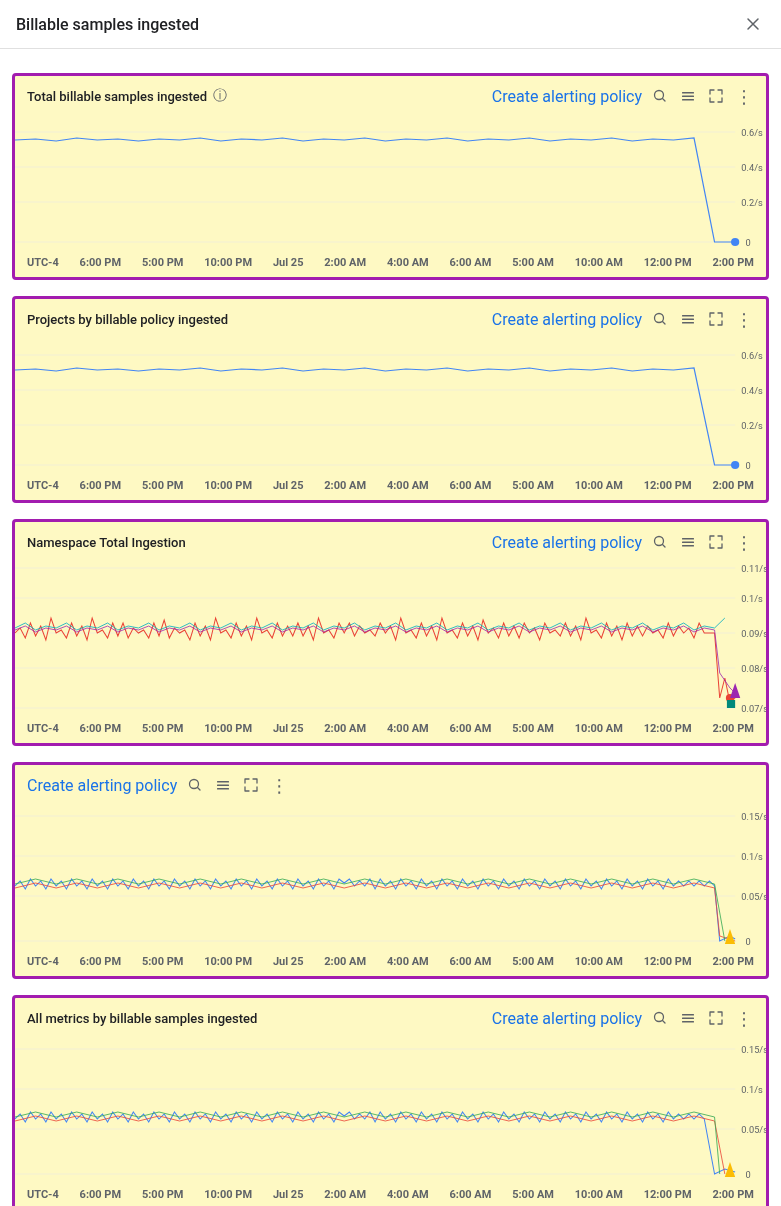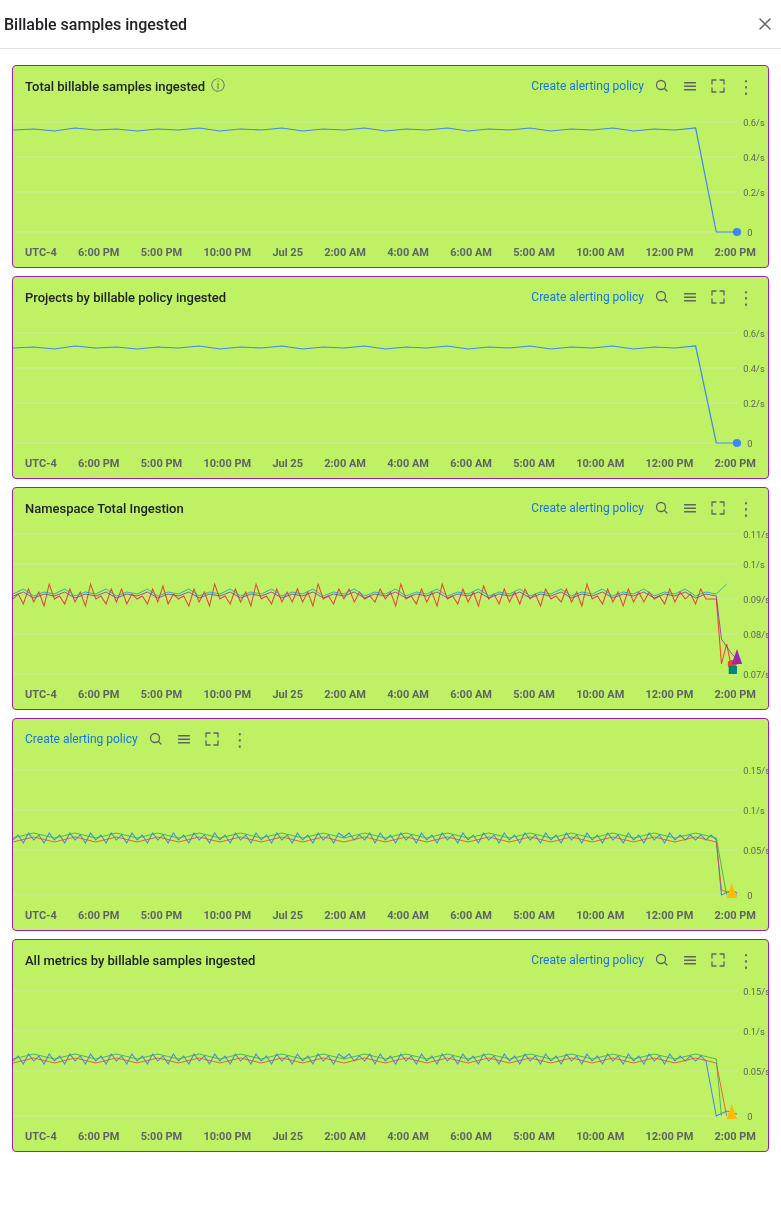--- a/index.html
+++ b/index.html
@@ -9,21 +9,21 @@
       width: 781px;
       min-height: 1206px;
       color: #202124;
       font-size: 13px;
     }
 
     .modal-header {
       display: flex;
       align-items: center;
       justify-content: space-between;
-      padding: 12px 4px;
+      padding: 12px 16px;
       border-bottom: 1px solid #e0e0e0;
     }
 
     .modal-title {
       font-size: 16px;
       font-weight: 500;
       color: #202124;
     }
 
     .close-btn {
@@ -35,24 +35,24 @@
       align-items: center;
       justify-content: center;
     }
 
     .charts-container {
       padding: 8px 0;
       overflow-y: auto;
     }
 
     .chart-panel {
-      border: 1px solid #a21caf;
-      margin: 8px 12px;
+      border: 3px solid #a21caf;
+      margin: 16px 12px;
       border-radius: 4px;
-      background: #bef264;
+      background: #fef9c3;
     }
 
     .chart-header {
       display: flex;
       align-items: center;
       justify-content: space-between;
       padding: 10px 12px 6px 12px;
     }
 
     .chart-title-area {
@@ -74,21 +74,21 @@
     }
 
     .chart-actions {
       display: flex;
       align-items: center;
       gap: 8px;
     }
 
     .create-alert-link {
       color: #1a73e8;
-      font-size: 12px;
+      font-size: 16px;
       text-decoration: none;
       cursor: pointer;
     }
 
     .icon-btn {
       color: #5f6368;
       cursor: pointer;
       width: 20px;
       height: 20px;
       display: flex;

